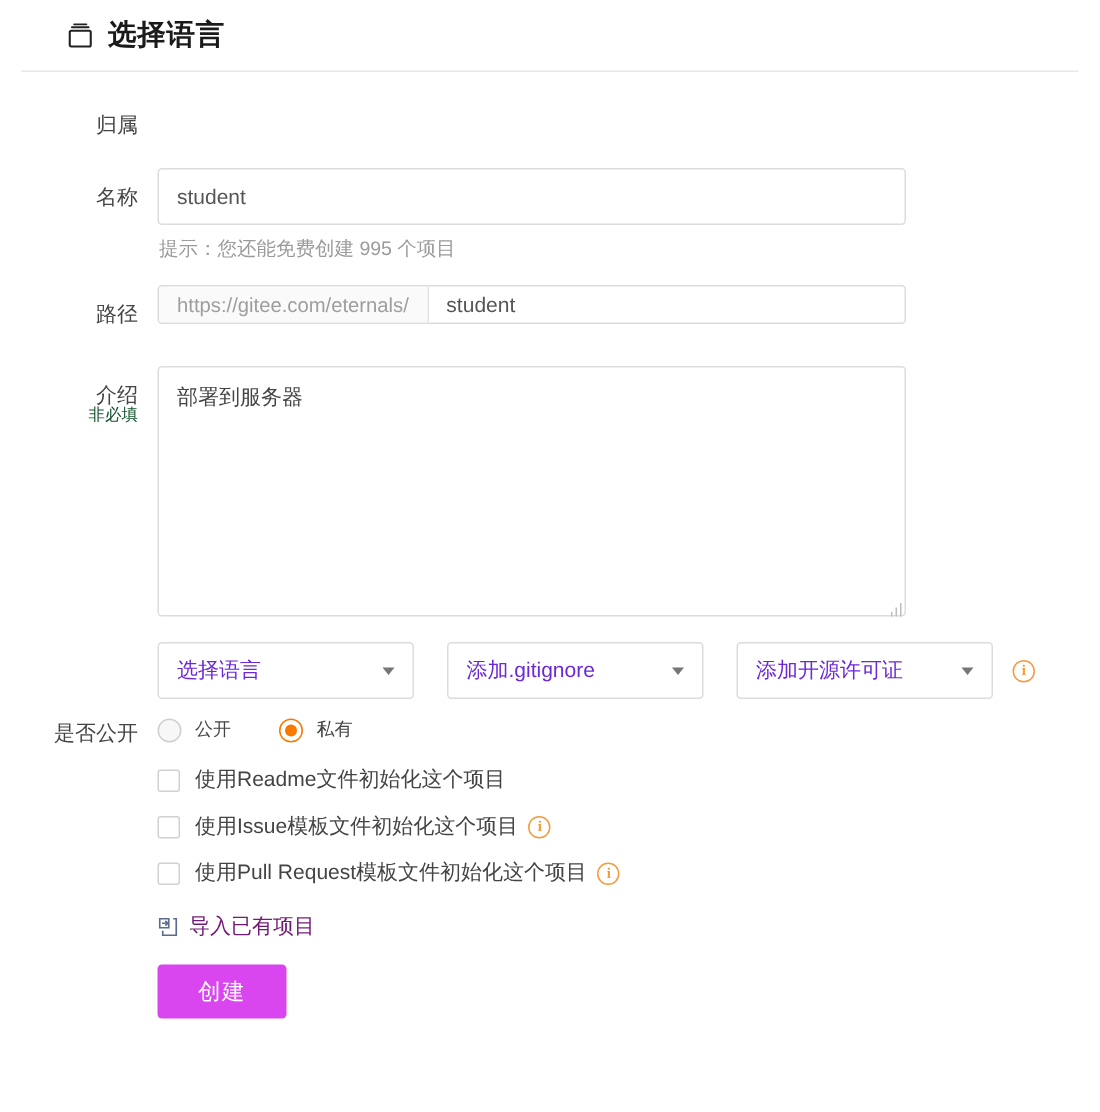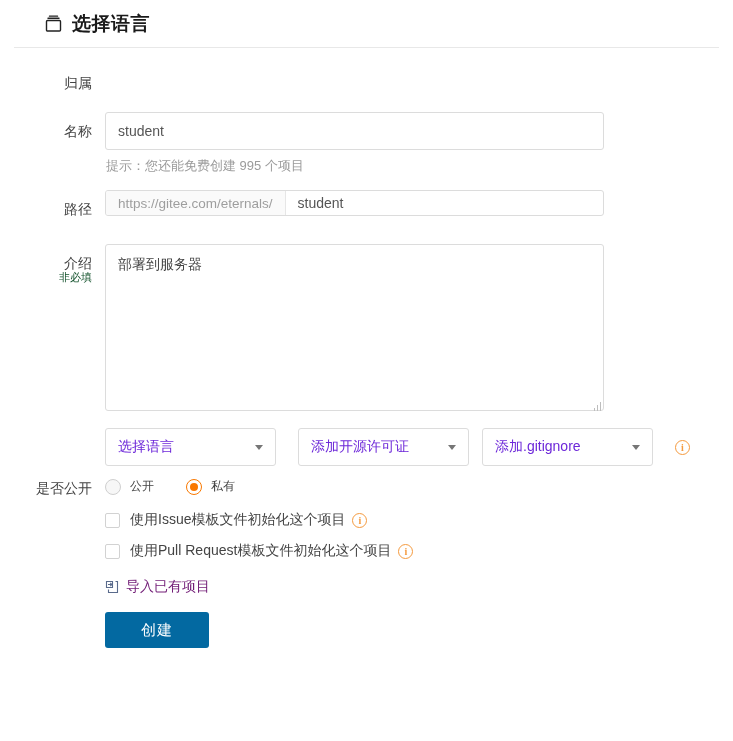--- a/index.html
+++ b/index.html
@@ -304,23 +304,23 @@
   .import-link {
     font-size: 14px;
     color: #701a75;
     text-decoration: none;
     cursor: pointer;
   }
 
   
   .submit-row { margin-left: 105px; }
   .btn-create {
-    width: 104px;
+    width: 86px;
     height: 36px;
-    background: #0369a1;
+    background: #d946ef;
     border: none;
     border-radius: 3px;
     color: #ffffff;
     font-size: 15px;
     font-family: "Liberation Sans", "DejaVu Sans", sans-serif;
     cursor: pointer;
     letter-spacing: 1px;
   }
 </style>
 </head>
@@ -372,43 +372,47 @@
           <i></i>
         </span>
     </div>
   </div>
 
   <div class="options-row">
     <div class="select-sm">
       <span class="sel-text">选择语言</span>
       <span class="caret"></span>
     </div>
+    <div class="select-sm">
+      <span class="sel-text">添加.gitignore</span>
+      <span class="caret"></span>
+    </div>
     <div class="select-sm" style="margin-right:13px;">
       <span class="sel-text">添加开源许可证</span>
-      <span class="caret"></span>
-    </div>
-    <div class="select-sm">
-      <span class="sel-text">添加.gitignore</span>
       <span class="caret"></span>
     </div>
     <span class="info-icon">i</span>
   </div>
 
   <div class="form-row radio-row">
     <div class="form-label">是否公开</div>
     <div class="radio-item">
       <span class="radio-dot"></span>
       <span class="radio-label">公开</span>
     </div>
     <div class="radio-item">
       <span class="radio-dot checked"></span>
       <span class="radio-label">私有</span>
     </div>
   </div>
 
+  <div class="check-row">
+    <span class="checkbox"></span>
+    <span class="check-label">使用Readme文件初始化这个项目</span>
+  </div>
 
   <div class="check-row">
     <span class="checkbox"></span>
     <span class="check-label">使用Issue模板文件初始化这个项目</span>
     <span class="info-icon">i</span>
   </div>
 
   <div class="check-row">
     <span class="checkbox"></span>
     <span class="check-label">使用Pull Request模板文件初始化这个项目</span>

